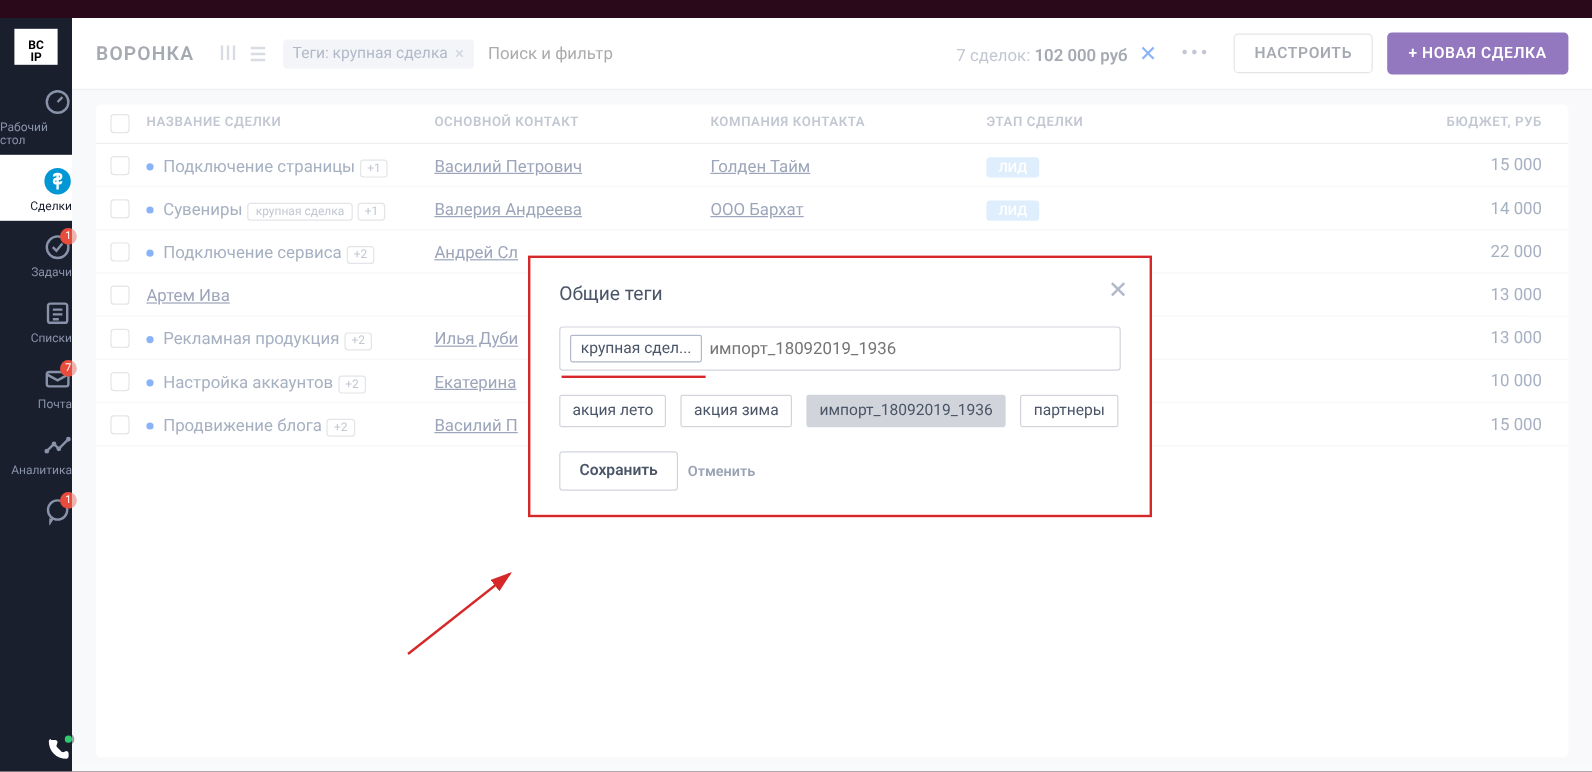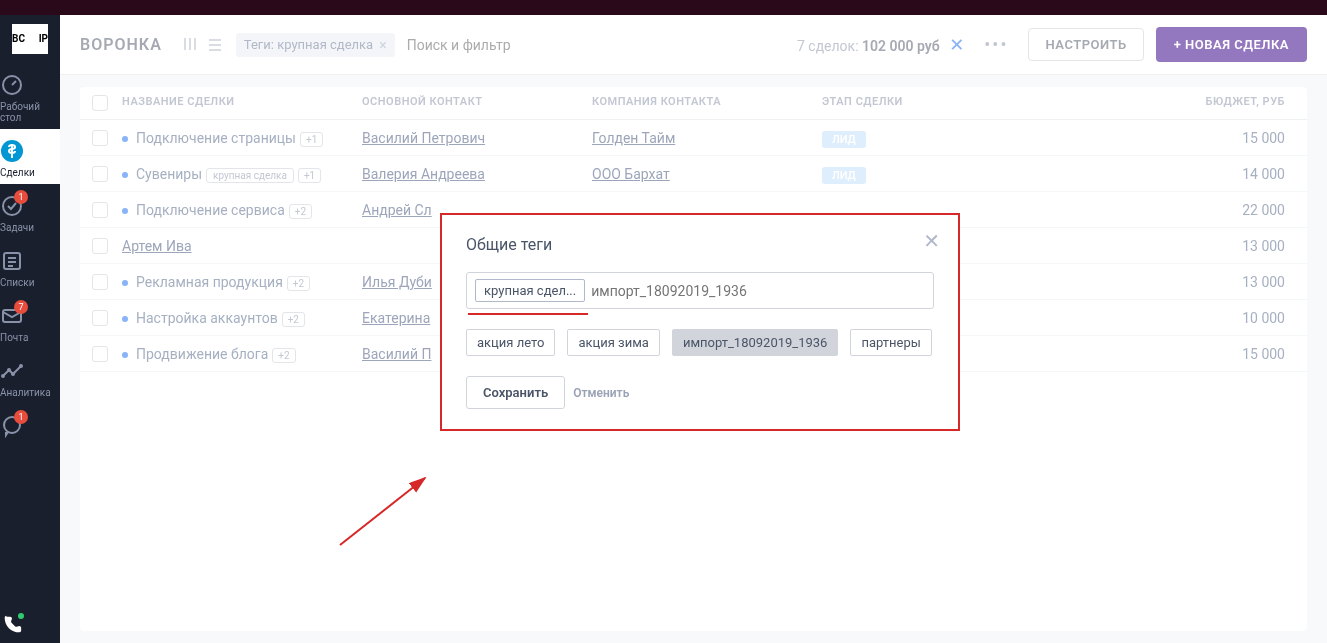--- a/index.html
+++ b/index.html
@@ -1,22 +1,22 @@
 <!DOCTYPE html>
 <html><head>
 <meta charset="utf-8">
 <style>
 *{margin:0;padding:0;box-sizing:border-box;font-family:-apple-system,BlinkMacSystemFont,"Segoe UI",Roboto,Arial,sans-serif}
 body{width:1327px;height:643px;background:#2a0a1a;overflow:hidden;position:relative}
 .browser-bar{height:15px;background:#2a0a1a}
 .app{position:absolute;top:15px;left:0;right:0;bottom:0;display:flex;background:#fff}
 .sidebar{width:60px;background:#1a1f2e;display:flex;flex-direction:column;align-items:center;padding-top:0}
 .logo{width:60px;height:48px;display:flex;align-items:center;justify-content:center;background:#1a1f2e}
-.logo-box{width:36px;height:30px;background:#fff;display:flex;flex-direction:row;align-items:center;justify-content:space-between;font-size:10px;font-weight:bold;color:#000;line-height:1}
-.nav-item{width:60px;padding:10px 0 6px;display:flex;flex-direction:column;align-items:flex-start;position:relative;cursor:pointer}
+.logo-box{width:36px;height:30px;background:#fff;display:flex;flex-direction:column;align-items:center;justify-content:flex-end;font-size:10px;font-weight:bold;color:#000;line-height:1}
+.nav-item{width:60px;padding:10px 0 6px;display:flex;flex-direction:column;align-items:flex-end;position:relative;cursor:pointer}
 .nav-item.active{background:#fff}
 .nav-icon{width:24px;height:24px;display:flex;align-items:center;justify-content:center;color:#8892a8;position:relative}
 .nav-item.active .nav-icon{color:#2e3a59}
 .nav-label{font-size:10px;color:#8892a8;margin-top:4px}
 .nav-item.active .nav-label{color:#1a1f2e}
 .badge{position:absolute;top:-4px;right:-4px;background:#e74c3c;color:#fff;font-size:9px;width:14px;height:14px;border-radius:50%;display:flex;align-items:center;justify-content:center}
 .online-dot{position:absolute;top:-2px;right:-2px;width:10px;height:10px;background:#2ecc71;border-radius:50%;border:2px solid #1a1f2e}
 .nav-spacer{flex:1}
 .main{flex:1;display:flex;flex-direction:column;background:#f5f6f8;opacity:0.6}
 .header{height:60px;background:#fff;display:flex;align-items:center;padding:0 20px;gap:12px;border-bottom:1px solid #e5e7eb}

